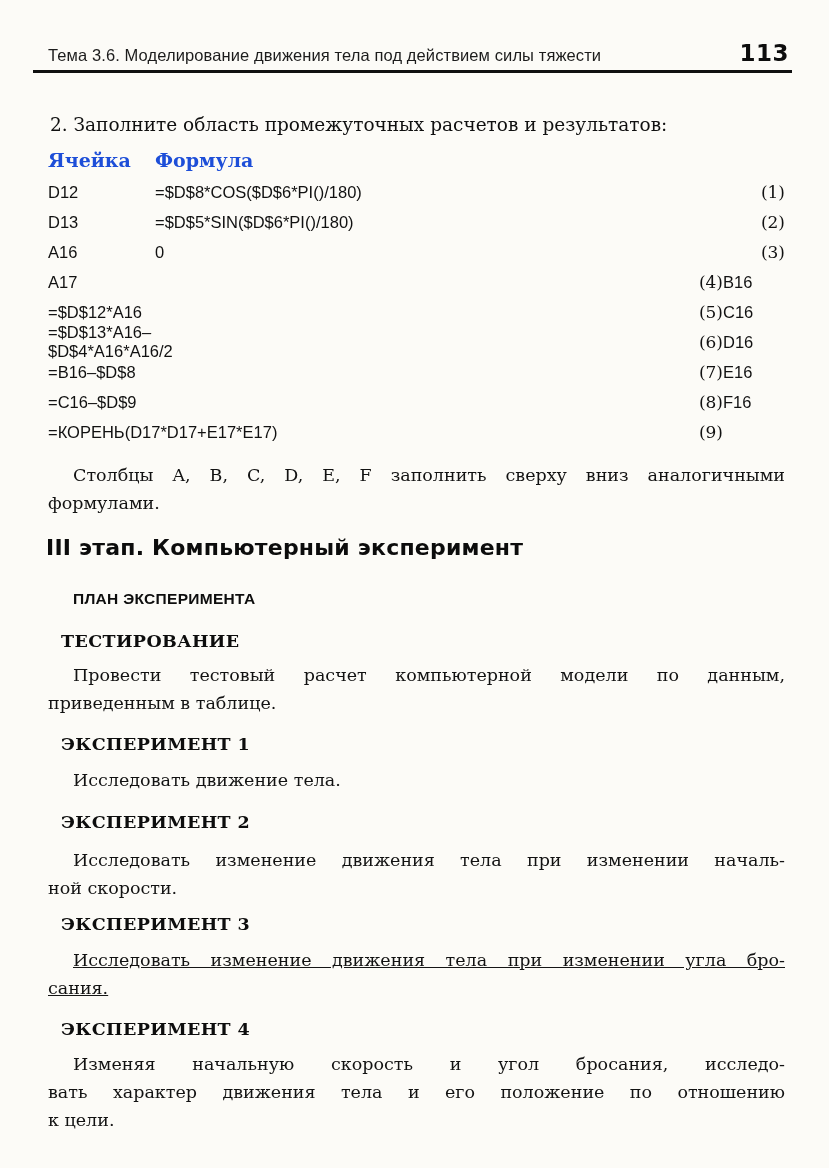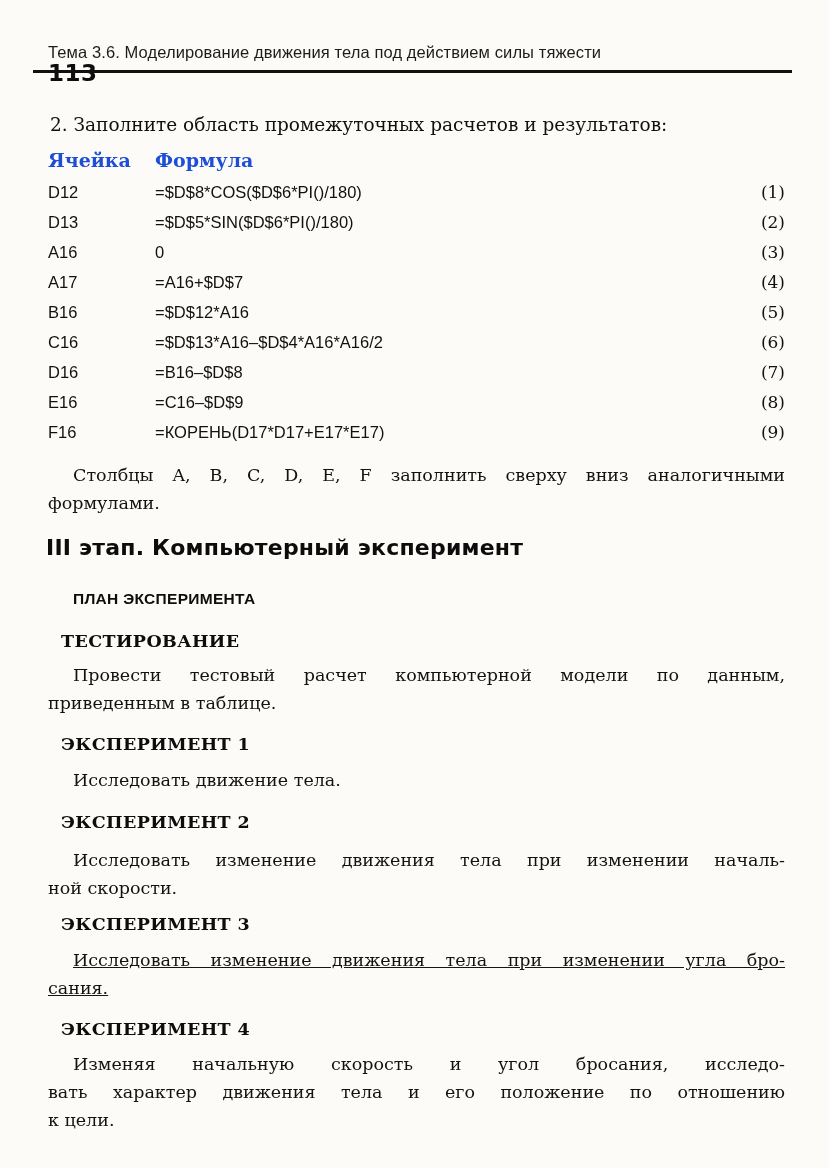--- a/index.html
+++ b/index.html
@@ -8,21 +8,21 @@
     width:829px; height:1168px;
     margin:0 auto;
     background:#fcfbf7;
     color:#151515;
     overflow:hidden;
     font-family:"DejaVu Serif", serif;
   }
   .abs { position:absolute; }
 
   
-  .header-row { top:42px; left:48px; right:40px; display:flex; justify-content:space-between; align-items:baseline;flex-direction:column; }
+  .header-row { top:42px; left:48px; right:40px; display:flex; justify-content:space-between; align-items:baseline; }
   .header-title { font:16.5px/20px "Liberation Sans", sans-serif; color:#1c1c1c; letter-spacing:.1px; }
   .page-num { font:700 23px/23px "DejaVu Sans", sans-serif; letter-spacing:.5px; color:#0d0d0d; }
   .rule { top:70px; left:33px; right:37px; height:3px; background:#101010; }
 
   
   .intro { top:112px; left:50px; right:44px; font:18.5px/26px "DejaVu Serif", serif; color:#101010; }
 
   
   .tbl-head {
     top:148px; left:48px; right:44px;
@@ -80,21 +80,20 @@
 
     <span>D13</span>
     <span>=$D$5*SIN($D$6*PI()/180)</span>
     <span class="eq">(2)</span>
 
     <span>A16</span>
     <span>0</span>
     <span class="eq">(3)</span>
 
     <span>A17</span>
-    <span>=A16+$D$7</span>
     <span class="eq">(4)</span>
 
     <span>B16</span>
     <span>=$D$12*A16</span>
     <span class="eq">(5)</span>
 
     <span>C16</span>
     <span>=$D$13*A16–$D$4*A16*A16/2</span>
     <span class="eq">(6)</span>
 

